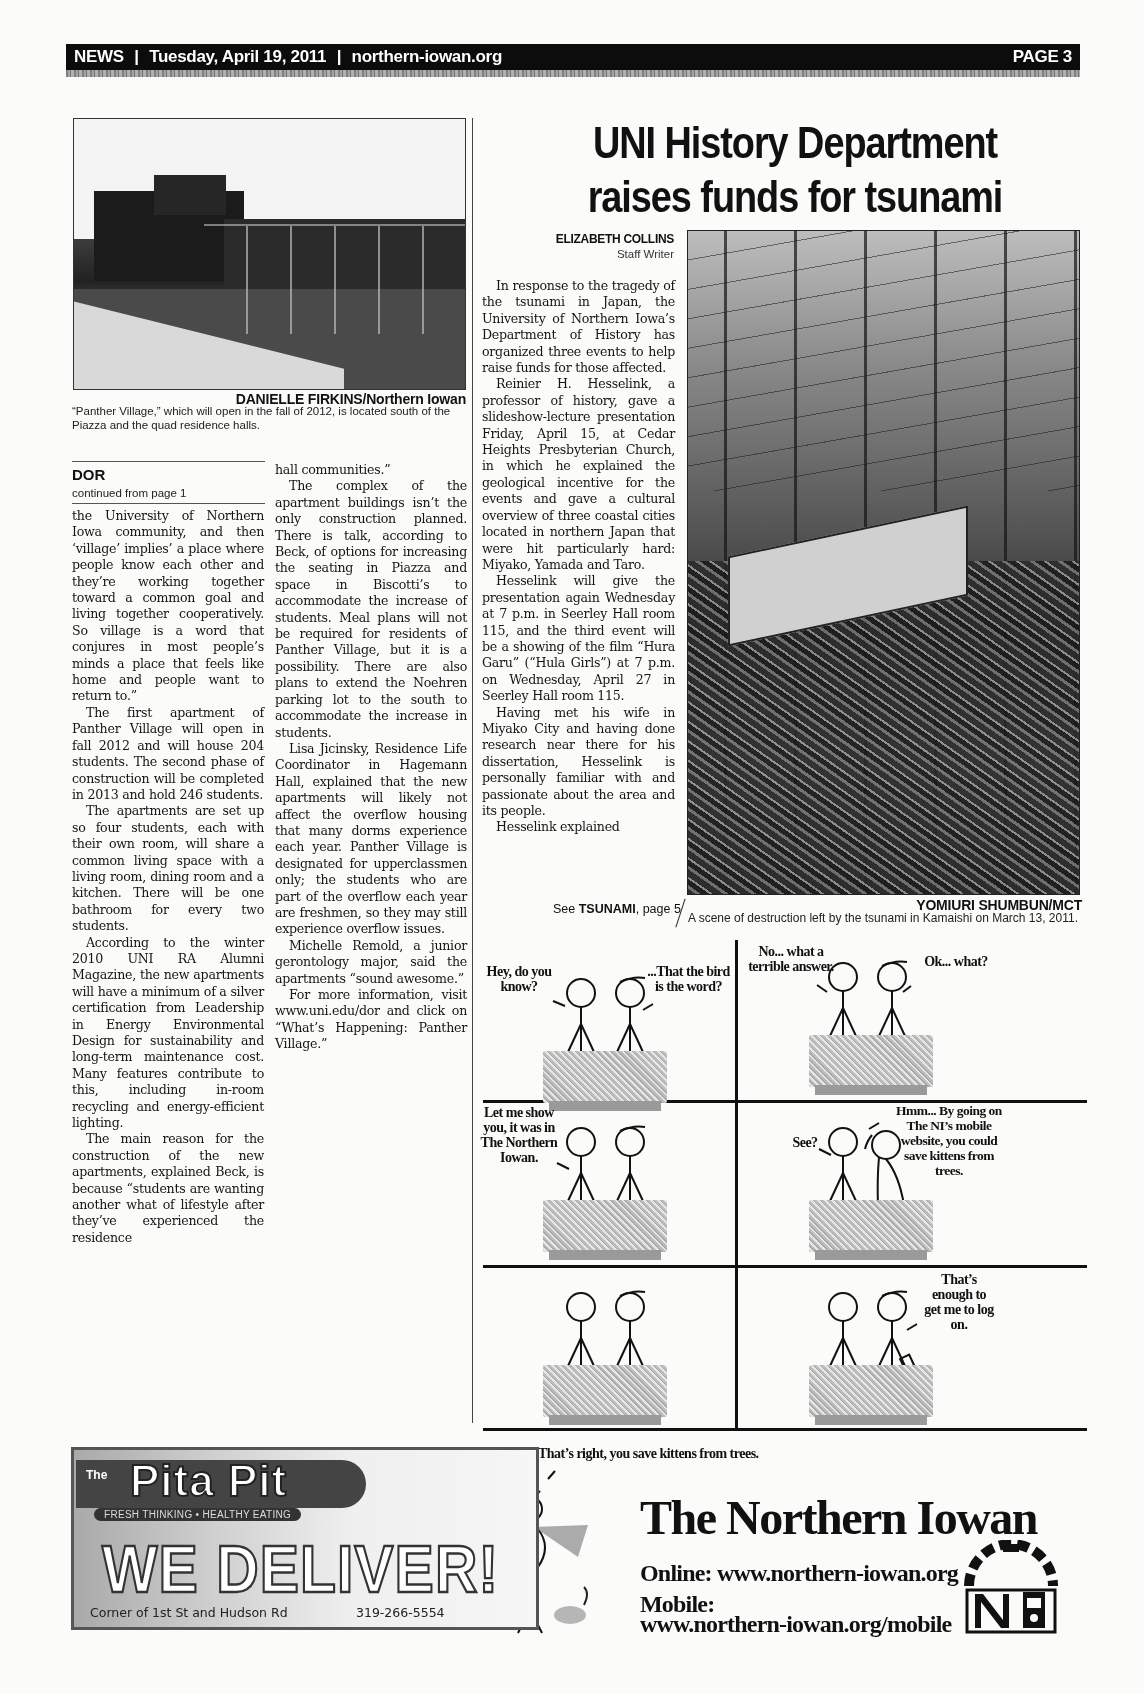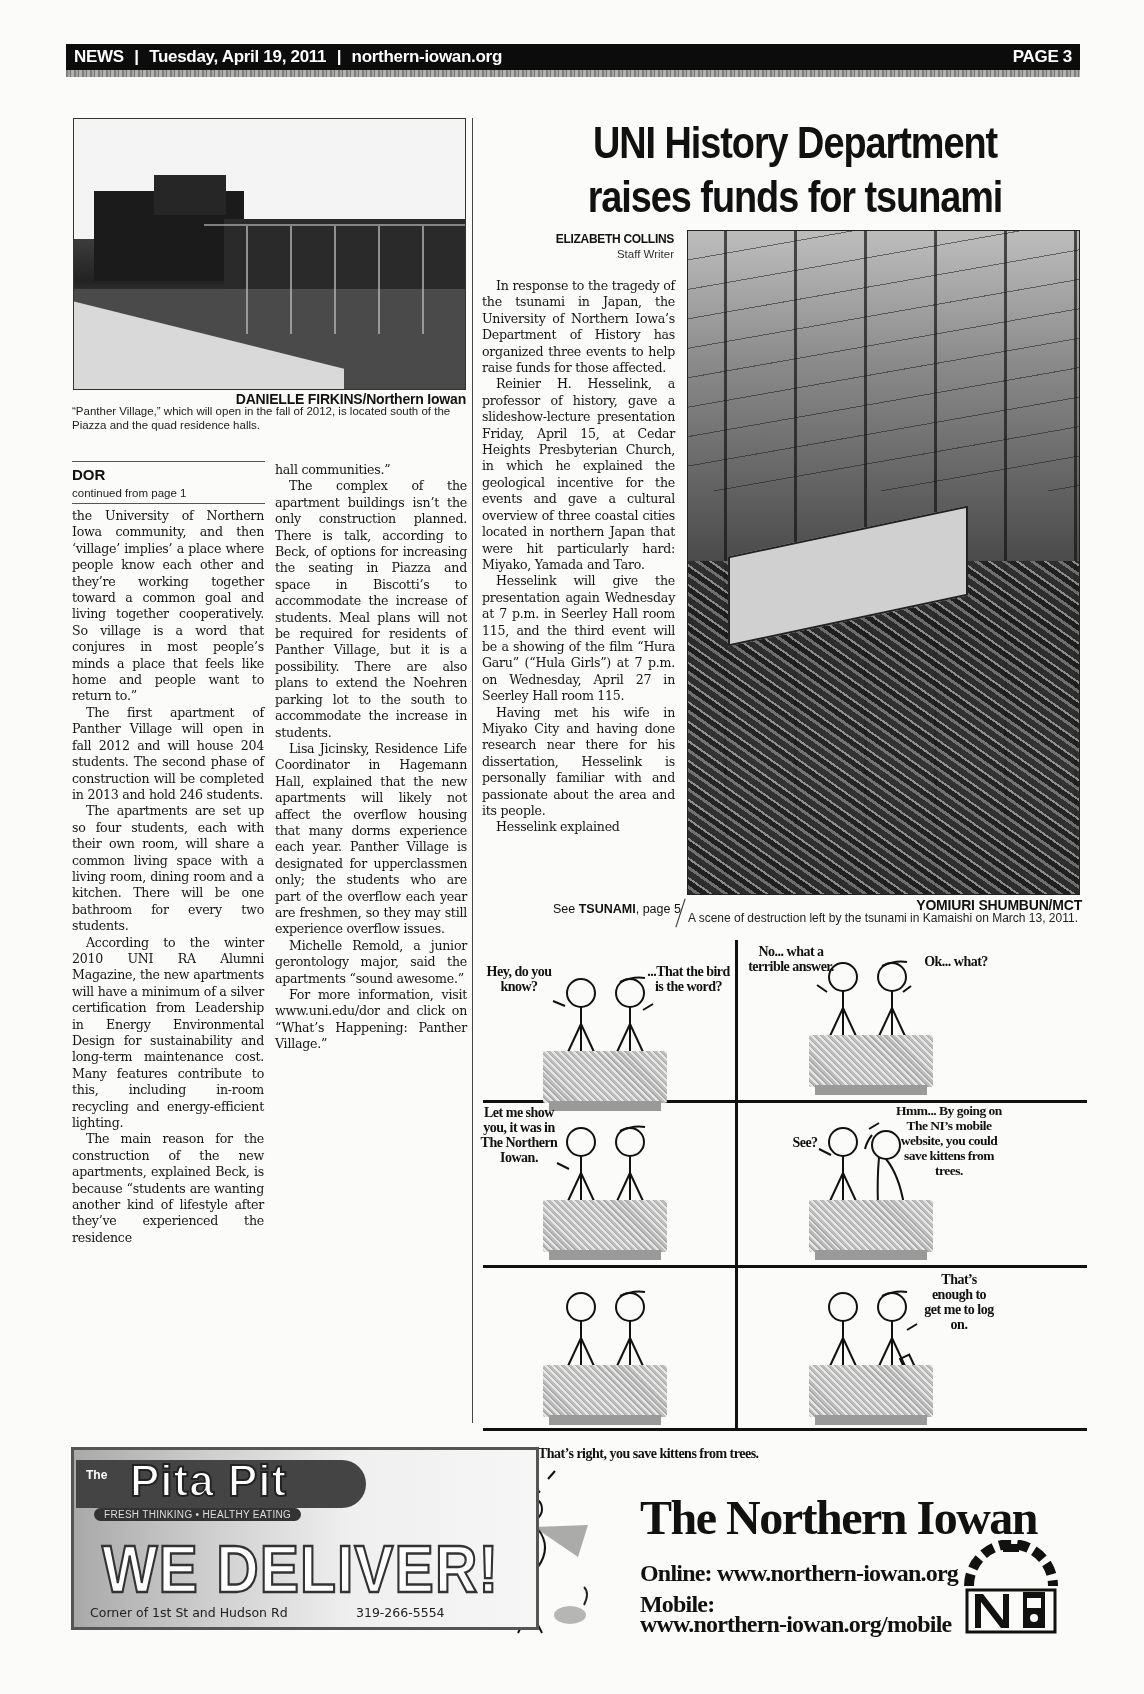--- a/index.html
+++ b/index.html
@@ -112,21 +112,21 @@
 <div class="rule" style="left:72px; top:461px; width:193px;"></div>
 <div class="jump-head">DOR</div>
 <div class="jump-sub">continued from page 1</div>
 <div class="rule" style="left:72px; top:503px; width:193px;"></div>
 
 <div class="col" style="left:72px; top:508px; width:192px;">
   <p class="noindent">the University of Northern Iowa community, and then ‘village’ implies’ a place where people know each other and they’re working together toward a common goal and living together cooperatively. So village is a word that conjures in most people’s minds a place that feels like home and people want to return to.”</p>
   <p>The first apartment of Panther Village will open in fall 2012 and will house 204 students. The second phase of construction will be completed in 2013 and hold 246 students.</p>
   <p>The apartments are set up so four students, each with their own room, will share a common living space with a living room, dining room and a kitchen. There will be one bathroom for every two students.</p>
   <p>According to the winter 2010 UNI RA Alumni Magazine, the new apartments will have a minimum of a silver certification from Leadership in Energy Environmental Design for sustainability and long-term maintenance cost. Many features contribute to this, including in-room recycling and energy-efficient lighting.</p>
-  <p>The main reason for the construction of the new apartments, explained Beck, is because “students are wanting another kind of lifestyle after they’ve experienced the residence</p>
+  <p>The main reason for the construction of the new apartments, explained Beck, is because “students are wanting another what of lifestyle after they’ve experienced the residence</p>
 </div>
 <div class="col" style="left:275px; top:462px; width:192px;">
   <p class="noindent">hall communities.”</p>
   <p>The complex of the apartment buildings isn’t the only construction planned. There is talk, according to Beck, of options for increasing the seating in Piazza and space in Biscotti’s to accommodate the increase of students. Meal plans will not be required for residents of Panther Village, but it is a possibility. There are also plans to extend the Noehren parking lot to the south to accommodate the increase in students.</p>
   <p>Lisa Jicinsky, Residence Life Coordinator in Hagemann Hall, explained that the new apartments will likely not affect the overflow housing that many dorms experience each year. Panther Village is designated for upperclassmen only; the students who are part of the overflow each year are freshmen, so they may still experience overflow issues.</p>
   <p>Michelle Remold, a junior gerontology major, said the apartments “sound awesome.”</p>
   <p>For more information, visit www.uni.edu/dor and click on “What’s Happening: Panther Village.”</p>
 </div>
 
 <div class="vrule" style="left:472px; top:118px; height:1305px; width:1px; background:#444;"></div>

